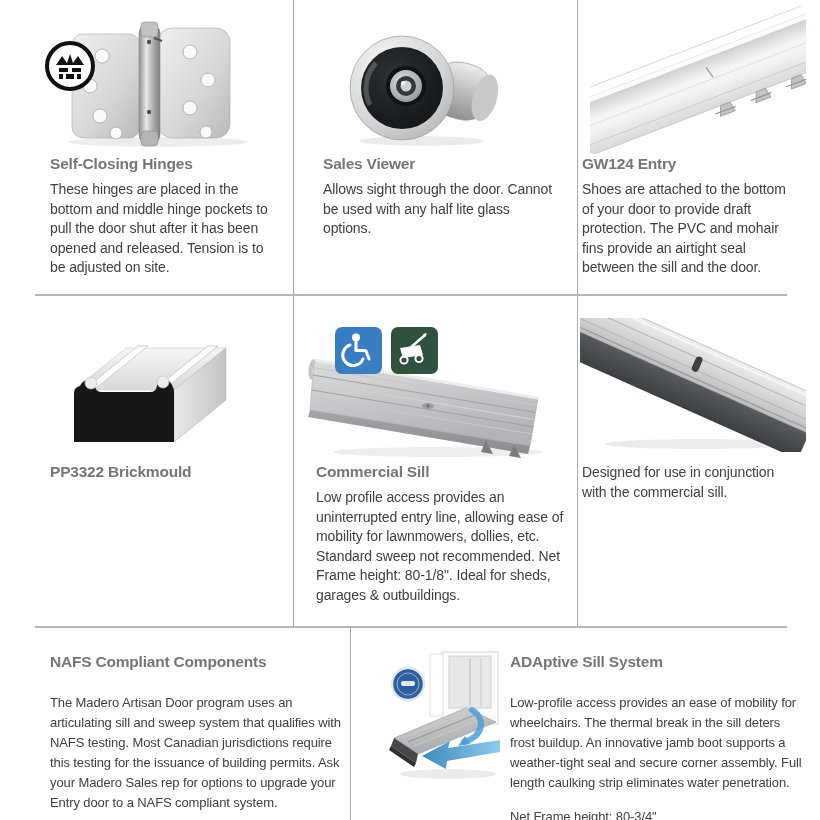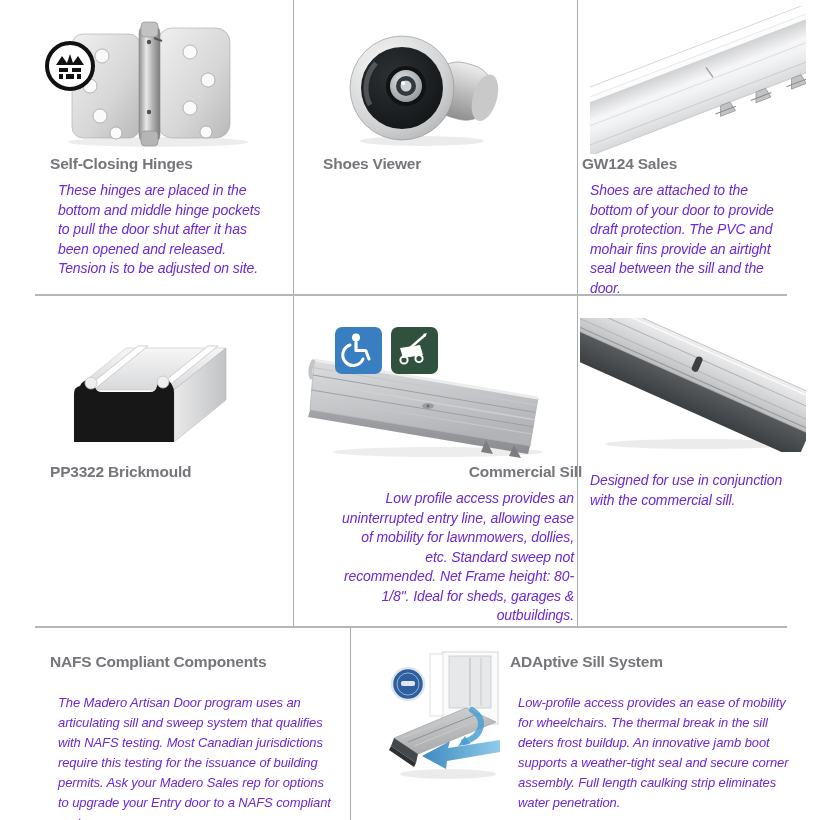--- a/index.html
+++ b/index.html
@@ -8,23 +8,22 @@
     font-family:"Liberation Sans", sans-serif;color:#2e2f31;
   }
   .hline{position:absolute;height:2px;background:#b4b6b8;}
   .vline{position:absolute;width:1px;background:#a8aaac;}
   .txt{position:absolute;}
   .txt h3{
     margin:0 0 7px 0;font-size:15.5px;font-weight:700;color:#75767a;
     letter-spacing:-0.2px;
   }
   .txt p{
-    margin:8px;font-size:14px;line-height:19.5px;color:#6d28d9;font-weight:400;
+    margin:0;font-size:14px;line-height:19.5px;color:#404040;font-weight:400;
     letter-spacing:-0.1px;
-    font-style:italic;
   }
   .txt.small p{font-size:13px;line-height:20px;}
   .txt.gap h3{margin-bottom:22px;}
   .txt .note{margin-top:14px;}
   .img{position:absolute;}
   svg{display:block;}
 </style>
 </head>
 <body>
 
@@ -280,31 +279,32 @@
         <rect x="15" y="35" width="14" height="5" rx="2" fill="#ffffff" opacity="0.85"></rect>
       </g>
     </svg>
   </div>
 
   <div class="txt" style="left:50px;top:155px;width:232px;">
     <h3>Self-Closing Hinges</h3>
     <p>These hinges are placed in the bottom and middle hinge pockets to pull the door shut after it has been opened and released. Tension is to be adjusted on site.</p>
   </div>
   <div class="txt" style="left:323px;top:155px;width:232px;">
-    <h3>Shoes Viewer</h3>
+    <h3>Sales Viewer</h3>
+    <p>Allows sight through the door. Cannot be used with any half lite glass options.</p>
   </div>
   <div class="txt" style="left:582px;top:155px;width:216px;">
-    <h3>GW124 Sales</h3>
+    <h3>GW124 Entry</h3>
     <p>Shoes are attached to the bottom of your door to provide draft protection. The PVC and mohair fins provide an airtight seal between the sill and the door.</p>
   </div>
 
   <div class="txt" style="left:50px;top:463px;width:232px;">
     <h3>PP3322 Brickmould</h3>
   </div>
-  <div class="txt" style="left:332px;top:463px;width:250px;text-align:right;">
+  <div class="txt" style="left:316px;top:463px;width:250px;">
     <h3>Commercial Sill</h3>
     <p>Low profile access provides an uninterrupted entry line, allowing ease of mobility for lawnmowers, dollies, etc. Standard sweep not recommended. Net Frame height: 80-1/8". Ideal for sheds, garages &amp; outbuildings.</p>
   </div>
   <div class="txt" style="left:582px;top:463px;width:216px;">
     <p>Designed for use in conjunction with the commercial sill.</p>
   </div>
 
   <div class="txt small gap" style="left:50px;top:653px;width:294px;">
     <h3>NAFS Compliant Components</h3>
     <p>The Madero Artisan Door program uses an articulating sill and sweep system that qualifies with NAFS testing. Most Canadian jurisdictions require this testing for the issuance of building permits. Ask your Madero Sales rep for options to upgrade your Entry door to a NAFS compliant system.</p>

